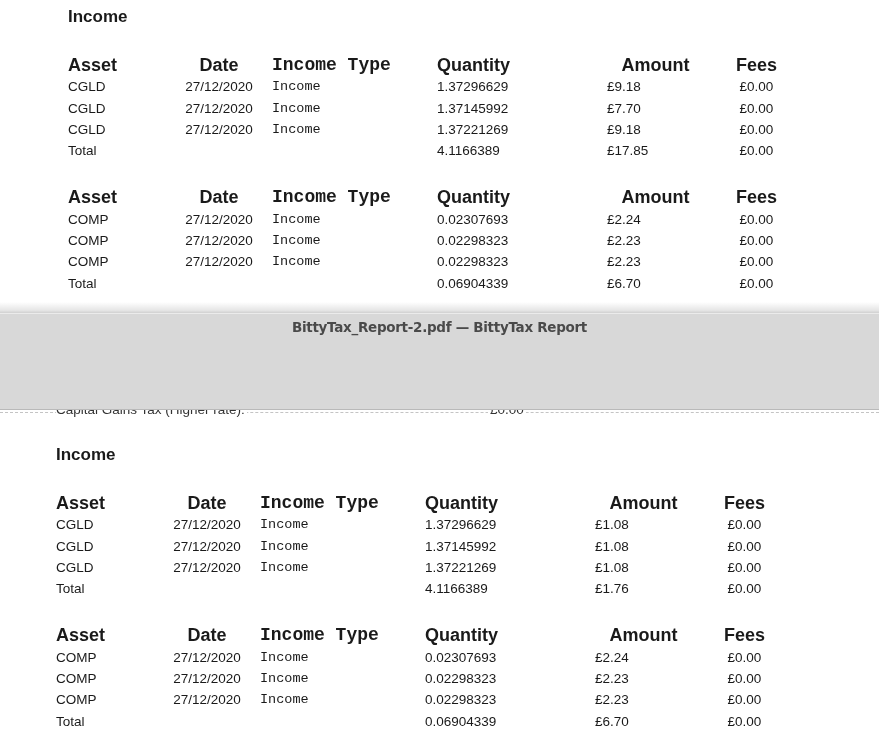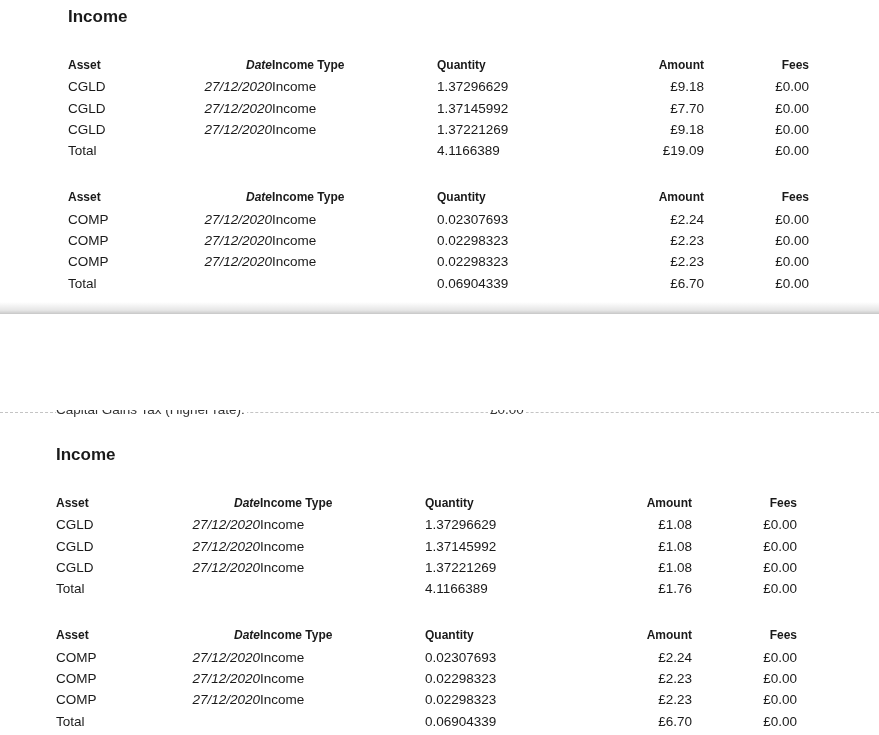--- a/index.html
+++ b/index.html
@@ -50,27 +50,27 @@
       font-size: 13.5px;
     }
     .income-table th,
     .income-table td {
       padding: 0;
       height: 21.3px;
       line-height: 21.3px;
       white-space: nowrap;
       font-weight: normal;
     }
-    .income-table th { font-weight: bold; font-size: 12px; }
+    .income-table th { font-weight: bold; font-size: 18px; }
     .col-asset { width: 98px; text-align: left; }
-    .col-date  { width: 106px; text-align: right; font-style: italic; }
-    .col-type  { width: 165px; text-align: left; }
+    .col-date  { width: 106px; text-align: center; }
+    .col-type  { width: 165px; text-align: left; font-family: Liberation Mono, monospace; }
     .col-qty   { width: 170px; text-align: left; }
-    .col-amt   { width: 97px; text-align: right; }
-    .col-fees  { width: 105px; text-align: right; }
+    .col-amt   { width: 97px; }
+    .col-fees  { width: 105px; text-align: center; }
     .table-gap { height: 26px; }
 
     
     .titlebar-shadow {
       position: absolute;
       left: 0;
       top: 302px;
       width: 879px;
       height: 12px;
       background: linear-gradient(to bottom, rgba(0,0,0,0) 0%, rgba(0,0,0,0.10) 70%, rgba(0,0,0,0.22) 100%);
@@ -181,21 +181,21 @@
             <td class="col-type">Income</td>
             <td class="col-qty">1.37221269</td>
             <td class="col-amt">£9.18</td>
             <td class="col-fees">£0.00</td>
           </tr>
           <tr>
             <td class="col-asset">Total</td>
             <td class="col-date"></td>
             <td class="col-type"></td>
             <td class="col-qty">4.1166389</td>
-            <td class="col-amt">£19.09</td>
+            <td class="col-amt">£17.85</td>
             <td class="col-fees">£0.00</td>
           </tr>
         </tbody>
       </table>
 
       <div class="table-gap"></div>
 
       <table class="income-table">
         <thead>
           <tr>
@@ -348,14 +348,17 @@
             <td class="col-qty">0.06904339</td>
             <td class="col-amt">£6.70</td>
             <td class="col-fees">£0.00</td>
           </tr>
         </tbody>
       </table>
     </div>
   </div>
 
   <div class="titlebar-shadow"></div>
+  <div class="titlebar">
+    <div class="title">BittyTax_Report-2.pdf — BittyTax Report</div>
+  </div>
 
 </div>
 
 </body></html>

